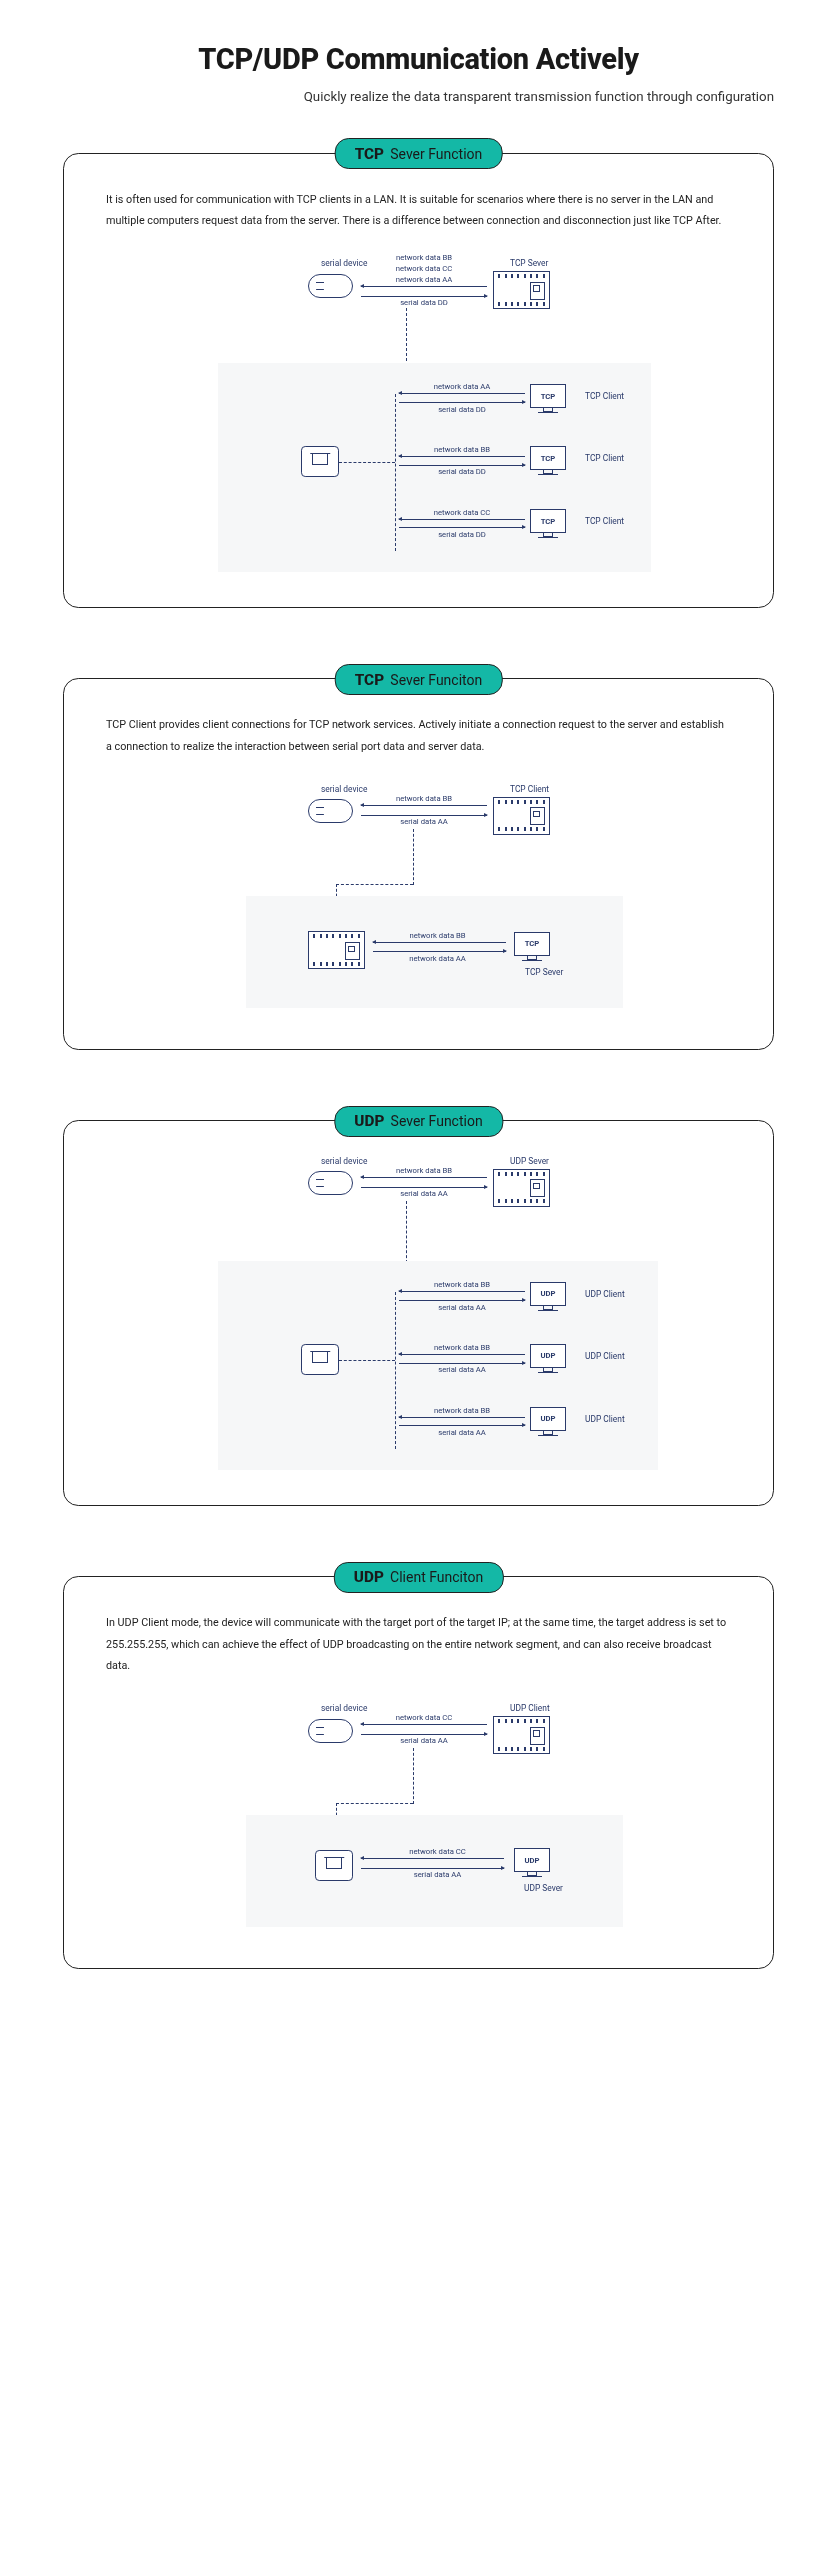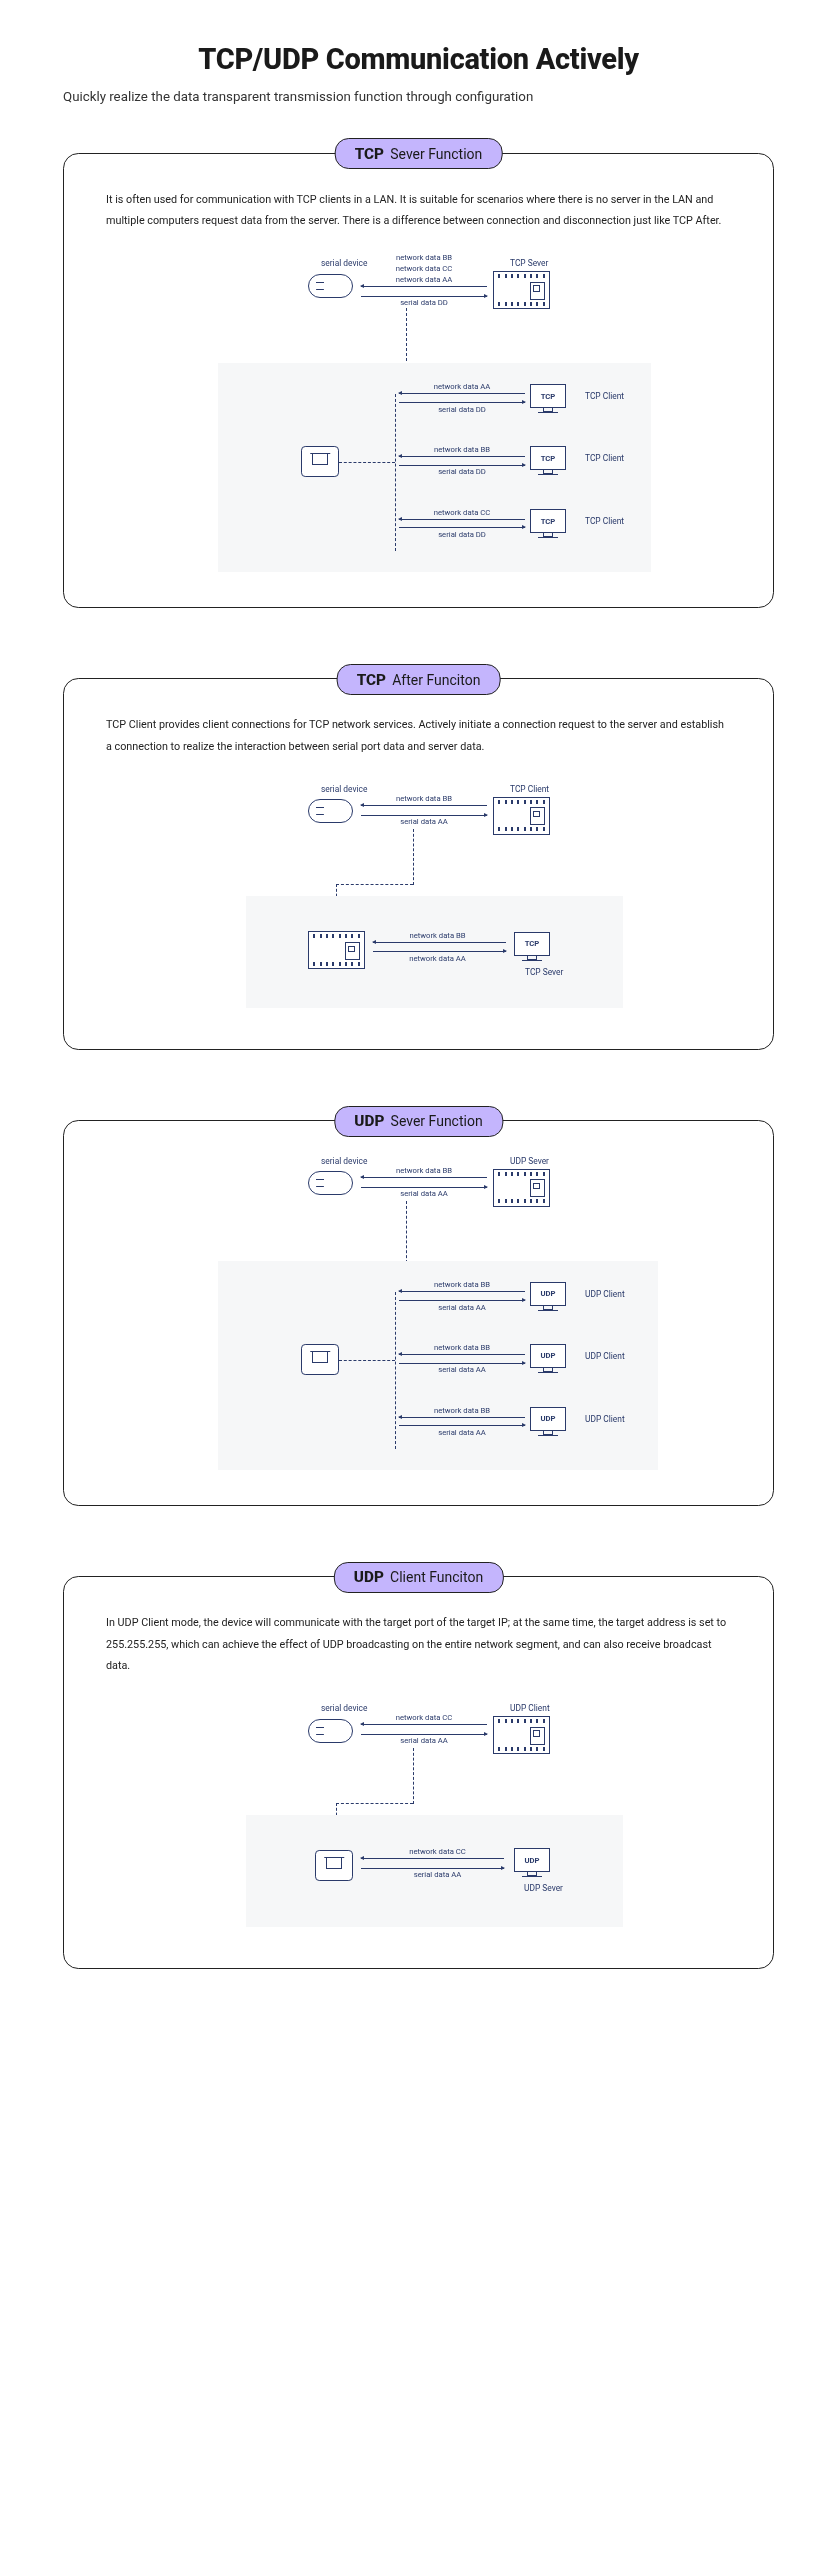--- a/index.html
+++ b/index.html
@@ -11,38 +11,38 @@
     padding: 42px 63px 84px;
   }
   h1 {
     font-size: 29px;
     font-weight: 800;
     text-align: center;
     margin-bottom: 12.6px;
     letter-spacing: -0.3px;
   }
   .subtitle {
-    text-align: left;
+    text-align: right;
     font-size: 13.3px;
     color: #333;
     margin-bottom: 49px;
   }
   .section {
     position: relative;
     border: 0.7px solid #222;
     border-radius: 15.3px;
     margin-bottom: 70px;
     padding: 35px 42px 28px;
   }
   .section-tab {
     position: absolute;
     top: -15.3px;
     left: 50%;
     transform: translateX(-50%);
-    background: #c4b5fd;
+    background: #14b8a6;
     border: 0.7px solid #222;
     border-radius: 14px;
     padding: 5.6px 19.5px;
     font-size: 14px;
     white-space: nowrap;
   }
   .section-tab .proto { font-weight: 800; font-size: 15.3px; margin-right: 2.8px; }
   .section-desc {
     font-size: 10.8px;
     line-height: 2.0;
@@ -285,21 +285,21 @@
         <div class="stand"></div>
         <div class="base"></div>
     </div>
     <div class="diag-label" style="left:466px; top:258px;">TCP Client</div>
   </div>
 </div>
 
 <div class="section">
   <div class="section-tab">
     <span class="proto">TCP</span>
-    <span>After Funciton</span>
+    <span>Sever Funciton</span>
   </div>
   <div class="section-desc">TCP Client provides client connections for TCP network services. Actively initiate a connection request to the server and establish a connection to realize the interaction between serial port data and server data.</div>
 
   <div class="diagram" style="height:237px;">
     <div class="diag-label" style="left:202px; top:0;">serial device</div>
     <div class="serial" style="left:202px; top:15.3px;"></div>
 
     <div class="flow-label" style="left:269px; top:9.8px; width:98px;">network data BB</div>
     <div class="hline left" style="left:255px; top:21px; width:126px;"></div>
     <div class="hline right" style="left:255px; top:31px; width:126px;"></div>

